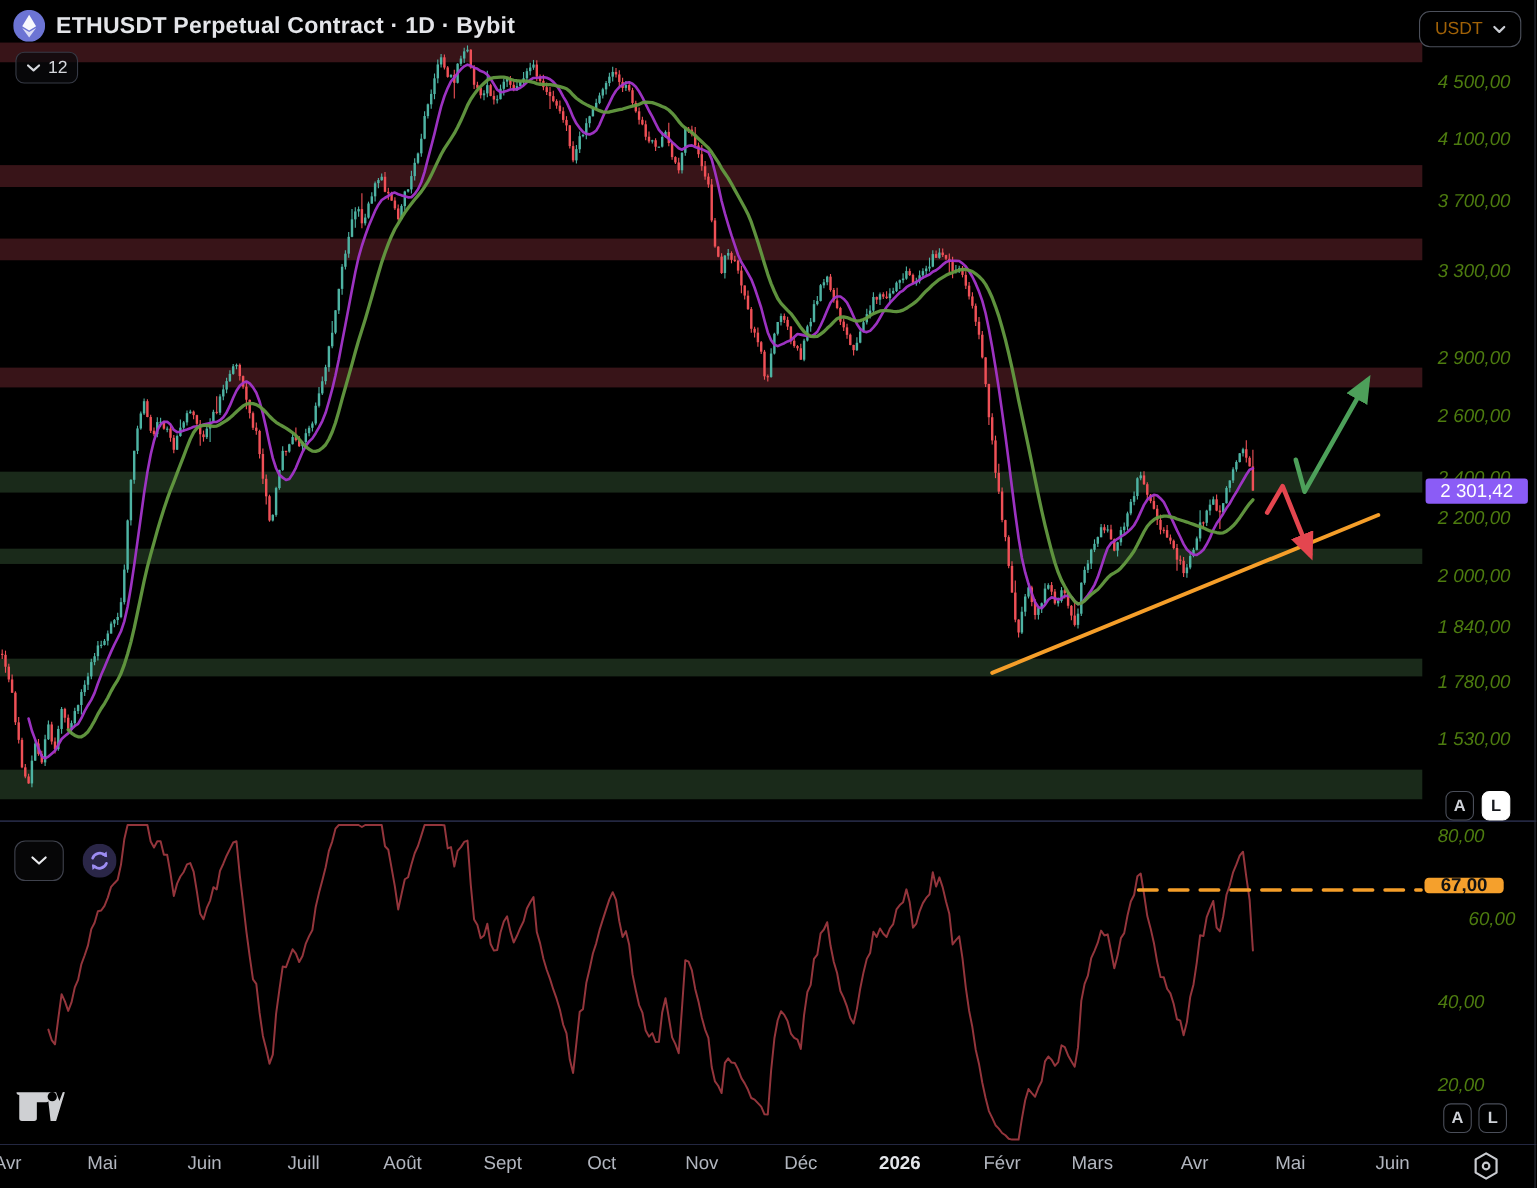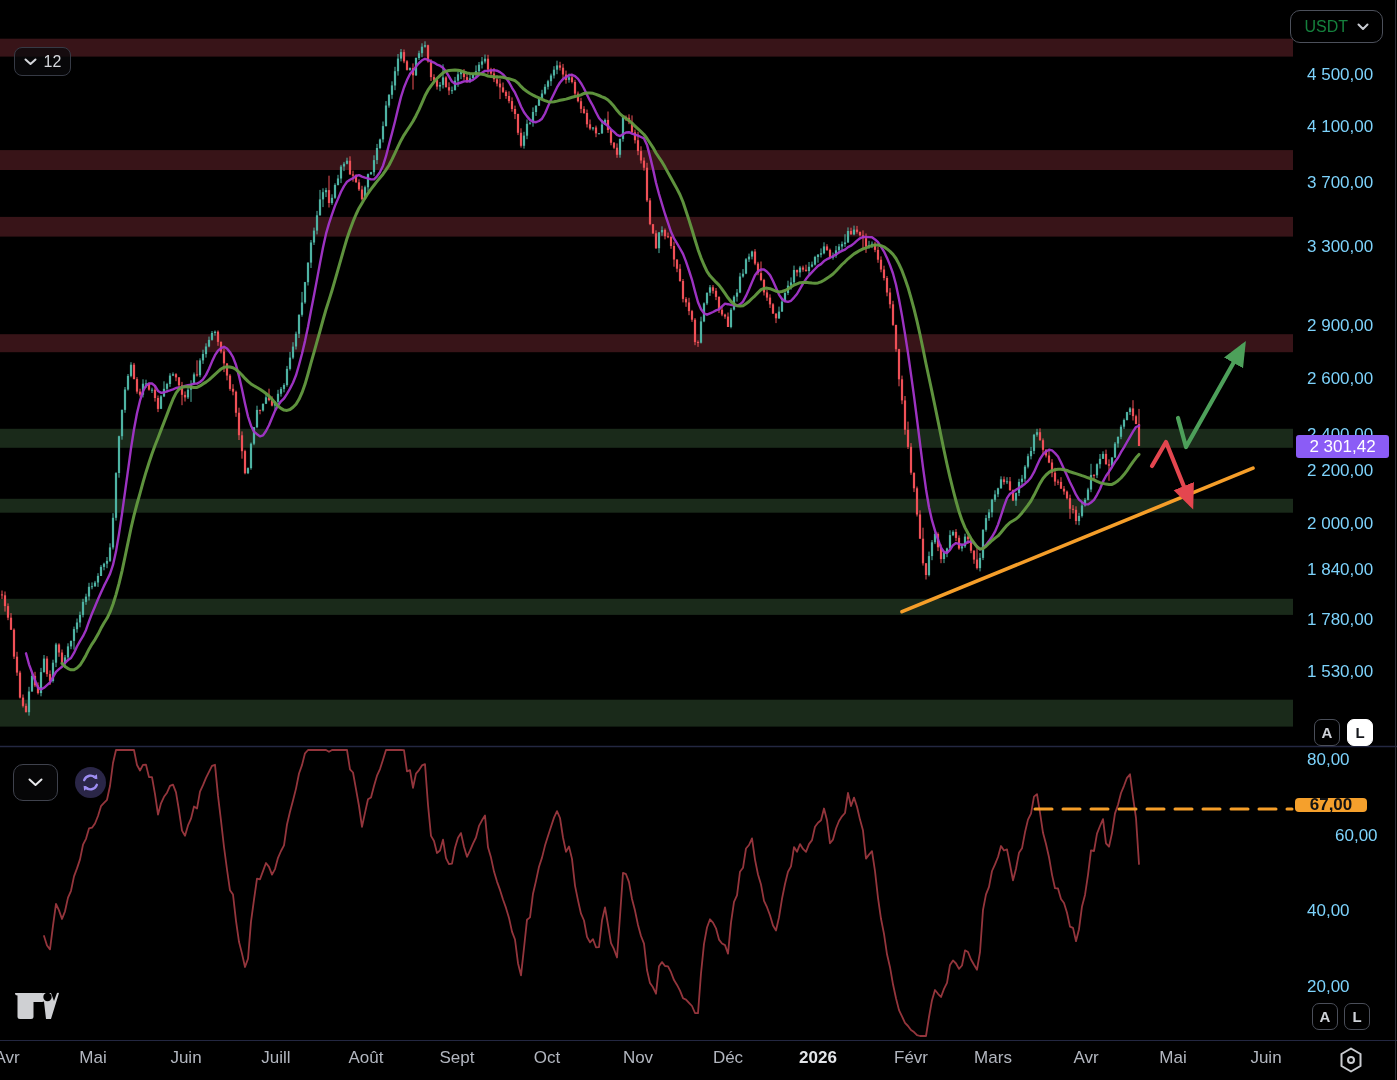--- a/index.html
+++ b/index.html
@@ -8,22 +8,22 @@
   .canvas-wrap{position:absolute;inset:0;}
   #chart-svg{position:absolute;left:0;top:0;}
   .header{position:absolute;left:12px;top:9px;display:flex;align-items:center;gap:10px;z-index:5;}
   .eth-icon{width:29px;height:29px;display:block;}
   .title{color:#e4e5e9;font-size:21px;font-weight:600;letter-spacing:.2px;cursor:pointer;}
   .interval-btn{position:absolute;left:14px;top:47px;width:57px;height:29px;z-index:5;
     background:rgba(10,10,12,.72);border:1px solid #363a45;border-radius:8px;
     display:flex;align-items:center;justify-content:center;gap:7px;color:#d5d7dc;font-size:16px;cursor:pointer;}
   .currency-btn{position:absolute;right:14px;top:10px;height:33px;padding:0 13px;z-index:6;
     background:#000;border:1.5px solid #4c505b;border-radius:10px;
-    display:flex;align-items:center;gap:9px;color:#15803d;font-size:16px;font-weight:500;cursor:pointer;}
-  .tick{position:absolute;left:1307px;color:#7dd3fc;font-size:17px;line-height:20px;white-space:pre;}
+    display:flex;align-items:center;gap:9px;color:#a16207;font-size:16px;font-weight:500;cursor:pointer;}
+  .tick{position:absolute;left:1307px;color:#4d7c0f;font-size:17px;line-height:20px;white-space:pre;font-style:italic;}
   .time-label{position:absolute;top:1048px;width:90px;text-align:center;color:#b2b6bf;font-size:17px;}
   .time-label.bold{color:#e3e5e9;font-weight:700;}
   .price-badge{position:absolute;left:1296px;top:435px;width:93px;height:23px;border-radius:3px;
     color:#fff;font-size:17px;font-weight:500;display:flex;align-items:center;justify-content:center;z-index:4;}
   .level-badge{position:absolute;left:1295px;top:798px;width:72px;height:14px;border-radius:4px;
     color:#121212;font-size:17px;font-weight:600;display:flex;align-items:center;justify-content:center;z-index:4;}
   .al{position:absolute;width:26px;height:27px;border-radius:7px;background:transparent;
     border:1.5px solid #4a4e59;color:#cfd2d8;font-size:15px;font-weight:700;
     display:flex;align-items:center;justify-content:center;cursor:pointer;z-index:5;padding:0;}
   .al.light{background:#fff;border-color:#fff;color:#15171c;}
@@ -821,20 +821,30 @@
         <polyline points="1178,418 1186,447 1243,346" fill="none" stroke="#4da05a" stroke-width="4.2" stroke-linejoin="round" stroke-linecap="round" marker-end="url(#ah0)"></polyline>
         <polyline points="1152,466 1166,442 1191,504" fill="none" stroke="#e4464f" stroke-width="4.2" stroke-linejoin="round" stroke-linecap="round" marker-end="url(#ah1)"></polyline>
         <polyline points="44,936.0 47,945.5 50,949.4 53,925.7 56,903.8 59,910.4 62,919.0 65,911.3 68,897.6 71,890.8 74,876.4 77,868.4 80,859.4 83,844.7 86,838.8 89,828.4 92,827.7 95,823.5 98,816.0 101,806.2 104,802.9 107,799.8 110,786.0 113,763.0 116,750.0 119,750.0 122,750.0 125,750.0 128,750.0 131,750.0 134,750.0 137,765.0 140,770.5 143,764.8 146,764.7 149,777.1 152,777.1 155,794.1 158,814.5 161,803.3 164,796.8 167,792.7 170,785.8 173,784.6 176,792.3 179,810.5 182,830.6 185,835.7 188,825.4 191,818.7 194,806.5 197,808.6 200,791.7 203,785.2 206,777.9 209,771.9 212,765.9 215,764.8 218,795.7 221,820.7 224,847.0 227,869.5 230,890.3 233,894.5 236,920.8 239,941.8 242,953.6 245,967.0 248,958.8 251,921.6 254,899.6 257,878.7 260,879.3 263,871.1 266,863.0 269,866.9 272,874.6 275,869.1 278,857.8 281,851.0 284,845.4 287,824.5 290,811.7 293,800.4 296,788.6 299,773.5 302,765.1 305,753.3 308,750.0 311,750.0 314,750.0 317,750.0 320,750.0 323,750.0 326,750.0 329,751.8 332,750.0 335,750.0 338,750.0 341,750.0 344,750.0 347,750.0 350,769.3 353,772.5 356,789.2 359,806.0 362,826.8 365,812.9 368,799.3 371,797.5 374,785.9 377,775.7 380,769.1 383,759.7 386,750.0 389,750.0 392,750.0 395,750.0 398,750.0 401,750.0 404,750.2 407,771.3 410,770.1 413,787.8 416,773.6 419,770.1 422,765.4 425,764.2 428,804.7 431,835.9 434,841.0 437,853.0 440,850.5 443,839.7 446,858.2 449,864.2 452,863.6 455,847.7 458,837.7 461,833.1 464,846.7 467,856.8 470,850.7 473,843.6 476,837.5 479,825.9 482,820.3 485,815.5 488,847.3 491,857.6 494,871.6 497,881.6 500,889.9 503,899.5 506,907.9 509,917.9 512,931.6 515,939.5 518,963.2 521,975.4 524,948.0 527,919.8 530,917.4 533,893.7 536,880.9 539,866.8 542,857.6 545,845.6 548,836.0 551,826.7 554,817.6 557,811.1 560,818.0 563,837.5 566,851.9 569,846.5 572,858.9 575,885.6 578,900.4 581,913.7 584,920.5 587,936.9 590,942.4 593,939.2 596,947.3 599,947.1 602,920.4 605,907.4 608,925.0 611,943.1 614,949.2 617,957.5 620,916.3 623,872.9 626,874.2 629,882.1 632,899.0 635,910.6 638,925.0 641,936.0 644,943.6 647,970.0 650,983.1 653,987.3 656,993.7 659,966.3 662,962.1 665,966.0 668,966.4 671,972.2 674,980.1 677,984.9 680,990.7 683,998.2 686,999.6 689,1002.8 692,1006.0 695,1013.0 698,1013.2 701,973.4 704,943.9 707,927.5 710,919.3 713,922.6 716,928.3 719,939.6 722,943.5 725,945.1 728,953.6 731,922.6 734,901.8 737,895.4 740,871.7 743,867.8 746,848.5 749,845.0 752,838.4 755,859.6 758,874.5 761,884.5 764,900.9 767,907.2 770,915.2 773,925.5 776,930.5 779,917.4 782,898.8 785,884.0 788,871.7 791,866.4 794,847.1 797,851.8 800,844.1 803,848.9 806,851.8 809,844.1 812,840.1 815,826.7 818,822.8 821,820.3 824,808.5 827,820.3 830,843.3 833,839.6 836,828.5 839,821.0 842,816.3 845,813.0 848,792.9 851,806.0 854,797.6 857,806.7 860,819.6 863,830.6 866,858.6 869,854.6 872,851.2 875,871.2 878,897.8 881,918.8 884,933.9 887,954.3 890,967.2 893,984.3 896,998.2 899,1010.1 902,1016.3 905,1022.9 908,1026.0 911,1030.0 914,1032.1 917,1035.2 920,1036.0 923,1036.0 926,1036.0 929,1017.0 932,1000.2 935,990.0 938,993.8 941,997.0 944,988.9 947,982.9 950,964.9 953,960.4 956,963.5 959,968.9 962,965.5 965,950.3 968,952.0 971,959.5 974,964.8 977,969.7 980,952.2 983,909.9 986,894.4 989,886.9 992,871.0 995,864.4 998,857.0 1001,846.0 1004,850.5 1007,849.4 1010,864.5 1013,880.3 1016,868.7 1019,852.8 1022,848.3 1025,832.3 1028,819.6 1031,813.6 1034,796.6 1037,794.1 1040,812.6 1043,832.8 1046,844.0 1049,857.2 1052,874.6 1055,888.2 1058,888.5 1061,898.9 1064,903.1 1067,912.8 1070,926.6 1073,927.9 1076,941.2 1079,929.2 1082,906.4 1085,894.9 1088,874.8 1091,850.3 1094,851.0 1097,833.7 1100,826.0 1103,819.1 1106,843.3 1109,846.7 1112,833.1 1115,813.4 1118,804.8 1121,793.0 1124,785.8 1127,777.8 1130,774.3 1133,797.2 1136,818.1 1139,864.0 " fill="none" stroke="#94353c" stroke-width="1.8" stroke-linejoin="round" stroke-linecap="round"></polyline>
         <line x1="1035" y1="809.1" x2="1292" y2="809.1" stroke="#f59e29" stroke-width="3" stroke-dasharray="17 11" stroke-linecap="round"></line>
         <line x1="0" y1="746.5" x2="1397" y2="746.5" stroke="#232741" stroke-width="1.5"></line>
         <line x1="0" y1="1040.5" x2="1397" y2="1040.5" stroke="#232741" stroke-width="1"></line>
         <line x1="1395.5" y1="0" x2="1395.5" y2="1080" stroke="#2a2e3a" stroke-width="1"></line>
       </svg>
   </div>
 
+  <div class="header">
+    <span class="eth-icon">
+      <svg width="29" height="29" viewBox="0 0 29 29">
+        <circle cx="14.5" cy="14.5" r="14.5" fill="#6c74d4"></circle>
+        <polygon points="14.5,4.5 20.8,14.9 14.5,18.7 8.2,14.9" fill="#fff" opacity="0.95"></polygon>
+        <polygon points="8.2,16.4 14.5,20.2 20.8,16.4 14.5,25" fill="#fff" opacity="0.75"></polygon>
+      </svg>
+    </span>
+    <span class="title">ETHUSDT Perpetual Contract · 1D · Bybit</span>
+  </div>
 
   <button class="interval-btn">
     <svg width="13" height="8" viewBox="0 0 13 8">
       <polyline points="1.5,1.5 6.5,6 11.5,1.5" fill="none" stroke="#d5d7dc" stroke-width="2" stroke-linecap="round" stroke-linejoin="round"></polyline>
     </svg>
     <span>12</span>
   </button>
 
   <button class="currency-btn">
     <span>USDT</span>

